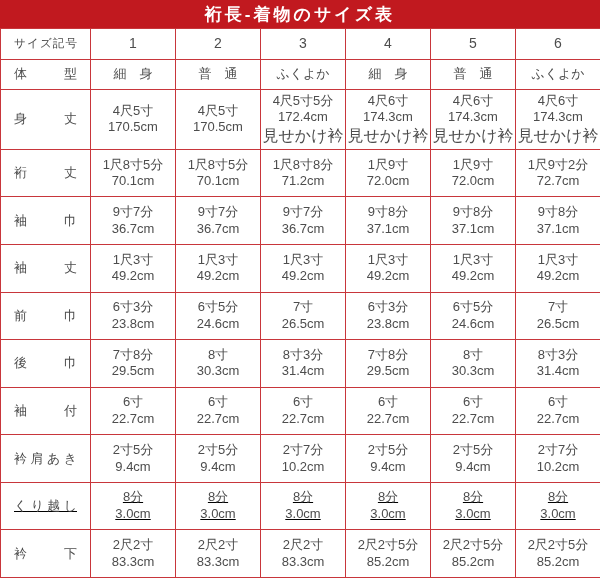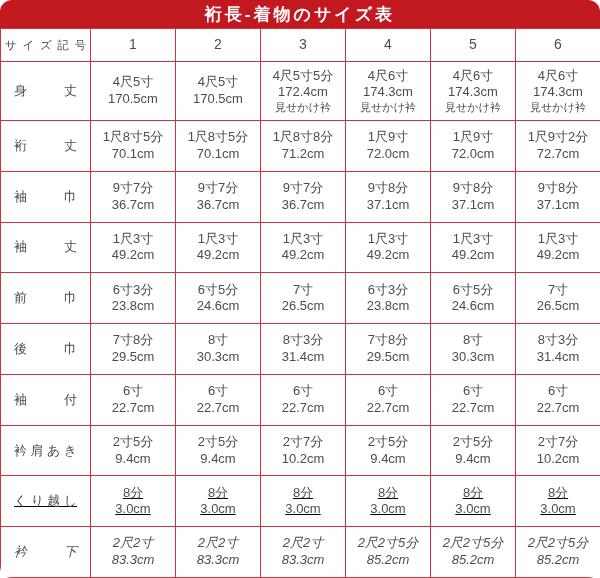--- a/index.html
+++ b/index.html
@@ -5,21 +5,21 @@
   :root{
     --header-bg:#c1191f;
     --border:#c8363b;
     --text:#4d4d4d;
     --title-text:#ffffff;
   }
   *{box-sizing:border-box;margin:0;padding:0;}
   html,body{background:#ffffff;}
   body{font-family:"Liberation Sans","DejaVu Sans",sans-serif;}
   .page{
-    width:600px;height:578px;overflow:hidden;background:#fff;border-radius:12px;
+    width:600px;height:578px;overflow:hidden;background:#fff;
   }
   .title-bar{
     width:600px;height:28px;background:var(--header-bg);
     color:var(--title-text);
     display:flex;align-items:center;justify-content:center;
     font-size:17px;font-weight:bold;letter-spacing:3px;
   }
   table.size-table{
     width:600px;height:550px;border-collapse:collapse;table-layout:fixed;
   }
@@ -29,24 +29,24 @@
     color:var(--text);font-size:13px;
     overflow:hidden;
   }
   td.label{
     text-align:justify;
     -moz-text-align-last:justify;
     text-align-last:justify;
     padding:0 13px;
     font-size:13px;
   }
-  td.label.small-label{font-size:11.5px;padding:0 4px;}
+  td.label.small-label{font-size:11.5px;padding:0 13px;}
   tr.first-row td{font-size:14px;}
   .line{line-height:1.28;}
-  .note{font-size:11px;line-height:1.25;}
+  .note{font-size:16px;line-height:1.25;}
 </style>
 </head>
 <body>
 
 <div class="page">
   <div class="title-bar">裄長-着物のサイズ表</div>
   <table class="size-table">
     <colgroup>
       <col style="width:90px">
       <col style="width:85px">
@@ -71,20 +71,41 @@
           <td>
             <div class="line">4</div>
           </td>
           <td>
             <div class="line">5</div>
           </td>
           <td>
             <div class="line">6</div>
           </td>
         </tr>
+        <tr style="height: 27px;">
+          <td class="label">体　型</td>
+          <td>
+            <div class="line">細　身</div>
+          </td>
+          <td>
+            <div class="line">普　通</div>
+          </td>
+          <td>
+            <div class="line">ふくよか</div>
+          </td>
+          <td>
+            <div class="line">細　身</div>
+          </td>
+          <td>
+            <div class="line">普　通</div>
+          </td>
+          <td>
+            <div class="line">ふくよか</div>
+          </td>
+        </tr>
         <tr style="height: 50px;">
           <td class="label">身　丈</td>
           <td>
             <div class="line">4尺5寸</div>
             <div class="line">170.5cm</div>
           </td>
           <td>
             <div class="line">4尺5寸</div>
             <div class="line">170.5cm</div>
           </td>
@@ -318,21 +339,21 @@
           </td>
           <td>
             <div class="line">8分</div>
             <div class="line">3.0cm</div>
           </td>
           <td>
             <div class="line">8分</div>
             <div class="line">3.0cm</div>
           </td>
         </tr>
-        <tr style="height: 43px; font-style: italic;">
+        <tr style="height: 43px;">
           <td class="label">衿　下</td>
           <td>
             <div class="line">2尺2寸</div>
             <div class="line">83.3cm</div>
           </td>
           <td>
             <div class="line">2尺2寸</div>
             <div class="line">83.3cm</div>
           </td>
           <td>

